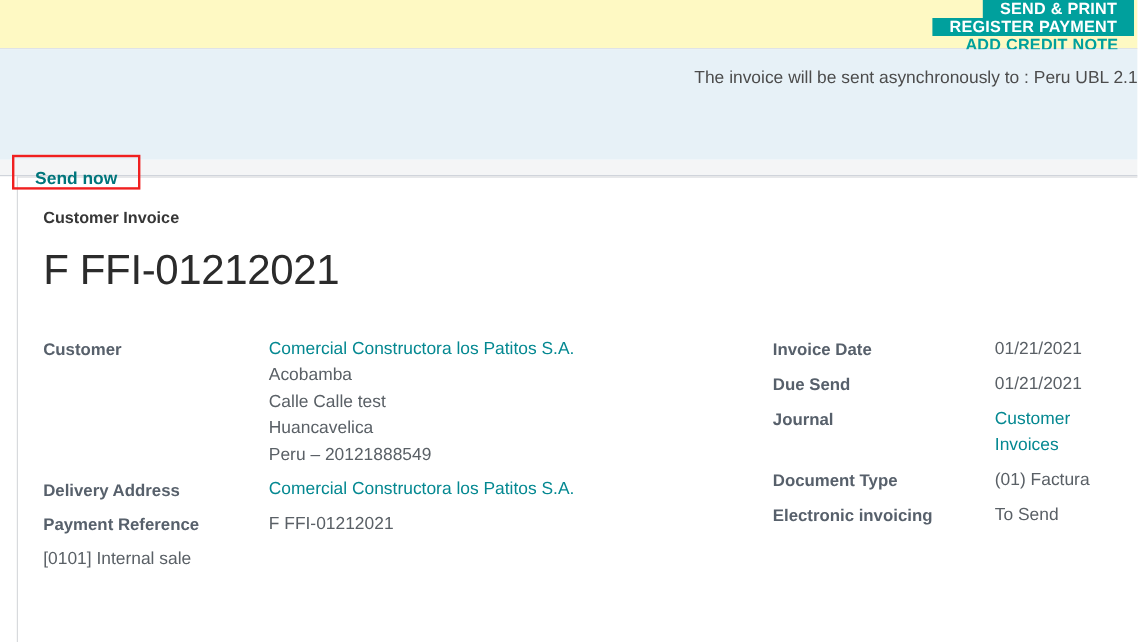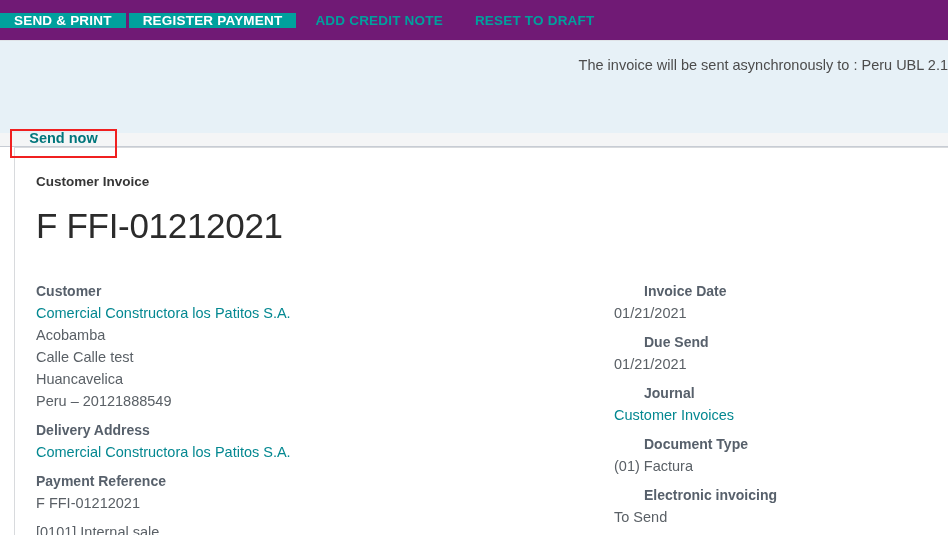--- a/index.html
+++ b/index.html
@@ -14,25 +14,26 @@
     background: #ffffff;
     font-family: "Liberation Sans", sans-serif;
     color: #4c4c4c;
     -webkit-font-smoothing: antialiased;
   }
 
   
   .toolbar {
     position: relative;
     height: 41px;
-    background: #701a75;
+    background: #fef9c3;
     border-bottom: 1px solid #dfe3e7;
     display: flex;
-    align-items: center;
-    box-sizing: border-box;
+    align-items: flex-end;
+    box-sizing: border-box;
+    flex-direction: column;
   }
   .btn-primary {
     background: #00a09d;
     color: #ffffff;
     font-size: 13.5px;
     font-weight: bold;
     letter-spacing: 0.2px;
     display: flex;
     align-items: center;
     justify-content: center;
@@ -79,21 +80,21 @@
   .send-now-wrap {
     position: absolute;
     left: 10px;
     top: 88px;
     border: 2px solid #f02020;
     background: transparent;
     box-sizing: border-box;
     width: 107px;
     height: 29px;
     display: flex;
-    align-items: flex-start;
+    align-items: flex-end;
     justify-content: center;
   }
   .send-now {
     color: #00767c;
     background: transparent;
     border: none;
     font-size: 14.5px;
     font-weight: bold;
     cursor: pointer;
     font-family: "Liberation Sans", sans-serif;
@@ -147,21 +148,20 @@
     align-items: flex-start;
   }
   .col-left { width: 578px; flex: none; }
   .col-right { flex: 1; }
 
   .frow {
     display: flex;
     align-items: flex-start;
     margin-bottom: 7px;
     line-height: 22px;
-    flex-direction: column;
   }
   .flabel {
     font-size: 14px;
     font-weight: bold;
     color: #57606b;
     flex: none;
   }
   .col-left .flabel { width: 188px; }
   .col-right .flabel { width: 185px; margin-left: 30px; }
   .fvalue {

